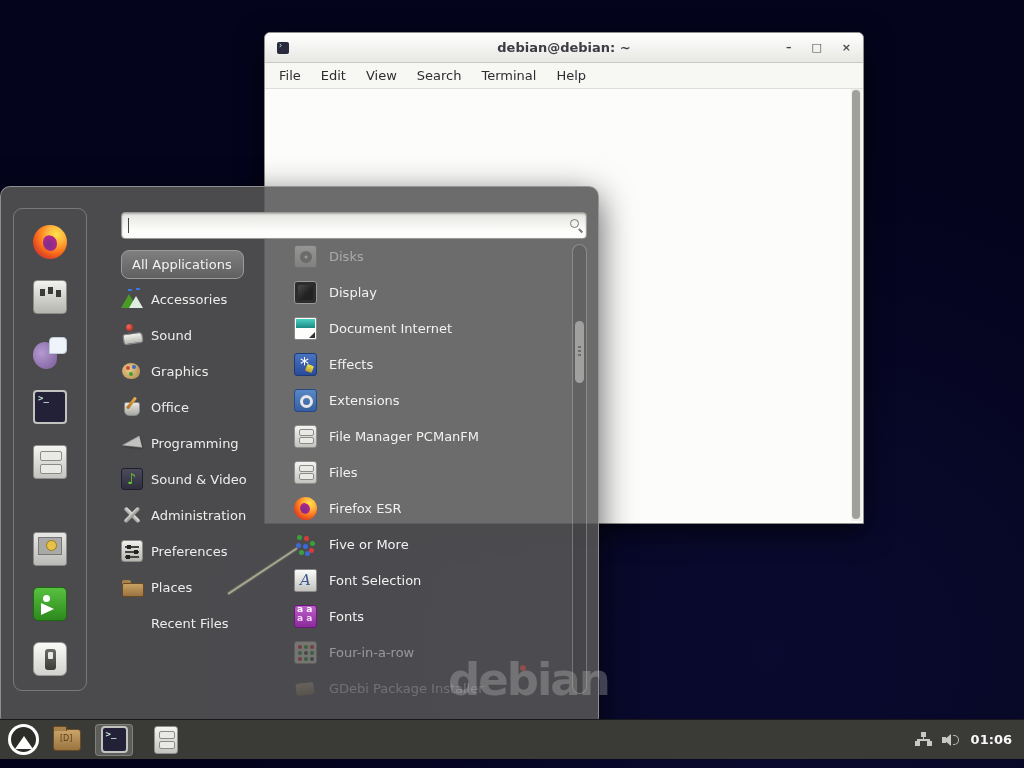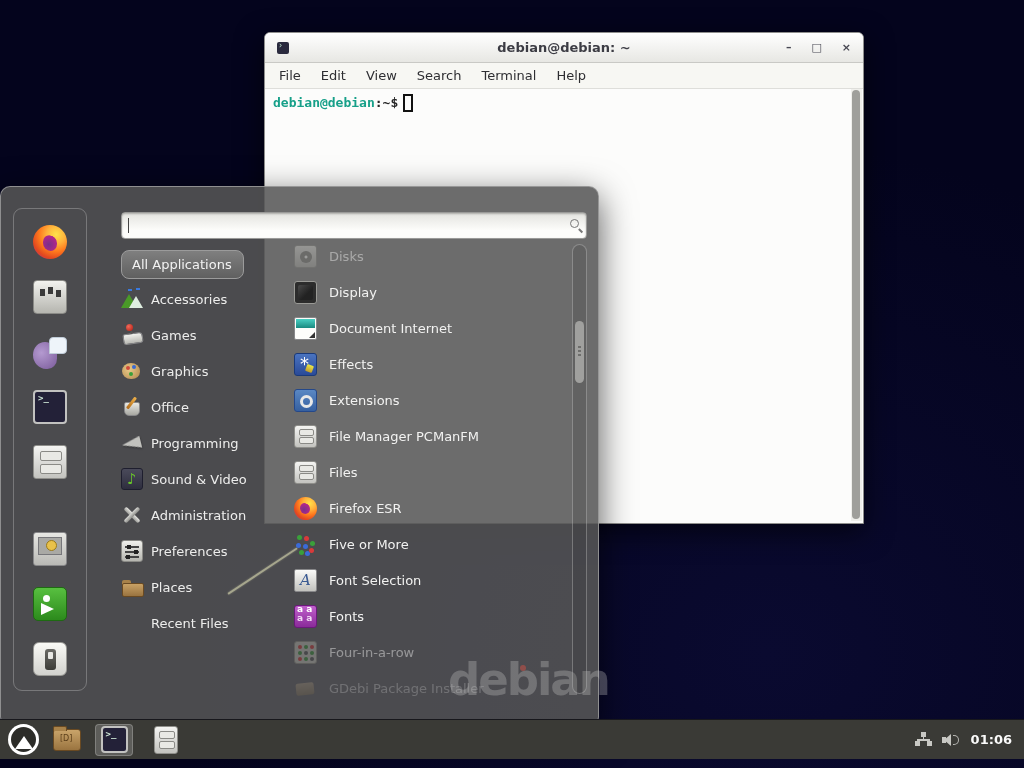--- a/index.html
+++ b/index.html
@@ -273,23 +273,20 @@
     <div class="menubar">
 
     <span>File</span>
         <span>Edit</span>
         <span>View</span>
         <span>Search</span>
         <span>Terminal</span>
         <span>Help</span>
       </div>
     <div class="term-body">
-      <div class="prompt-line">
-        <span class="prompt-user">debian@debian</span><span class="prompt-suffix">:~$</span><span class="term-cursor"></span>
-      </div>
       <div class="term-scrollbar">
         <div class="term-scroll-handle"></div>
       </div>
     </div>
   </div>
 
   <div class="menu-panel">
     <div class="watermark">debian</div>
     <div class="watermark-dot"></div>
 
@@ -321,21 +318,21 @@
 
     <div class="cat-list">
 
         <div class="cat-row">
           <span class="icon i-accessories"></span>
           <span class="label">Accessories</span>
         </div>
 
         <div class="cat-row">
           <span class="icon i-games"></span>
-          <span class="label">Games</span>
+          <span class="label">Sound</span>
         </div>
 
         <div class="cat-row">
           <span class="icon i-graphics"></span>
           <span class="label">Graphics</span>
         </div>
 
 
         <div class="cat-row">
           <span class="icon i-office"></span>

